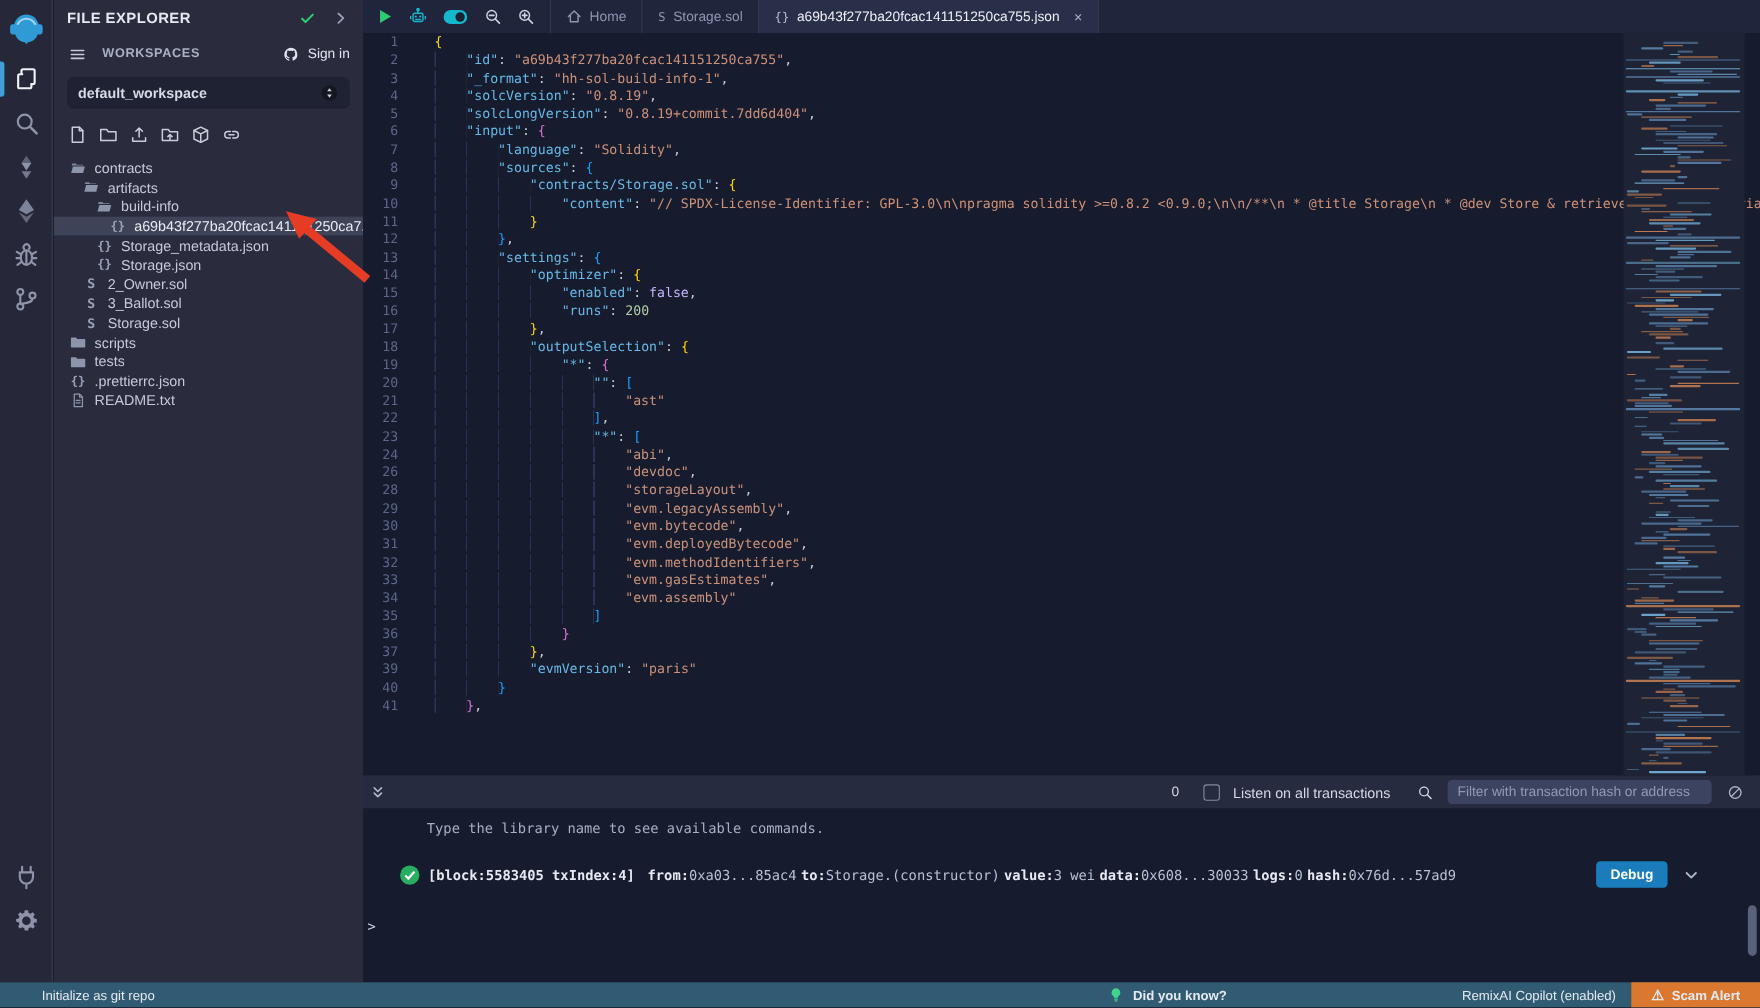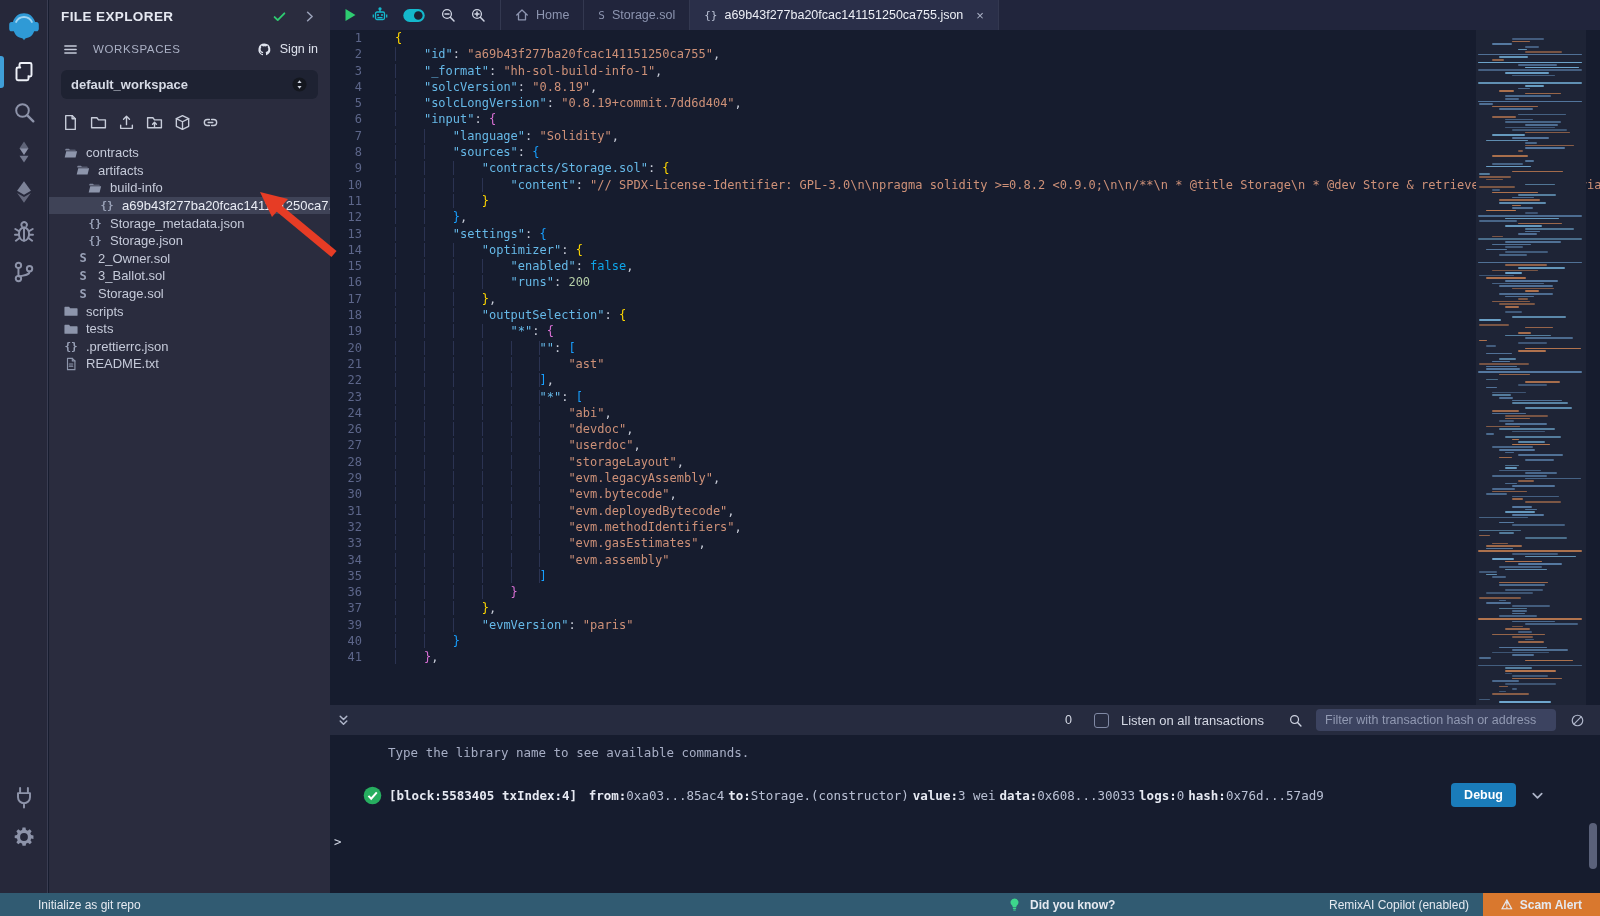--- a/index.html
+++ b/index.html
@@ -26,21 +26,21 @@
     background:#2a2c3e; color:#c5cad9; font-size:13px; }
   #fe-header { height:32px; display:flex; align-items:center; padding:0 12px; }
   #fe-title { font-weight:700; font-size:13.5px; letter-spacing:.4px; color:#e6e9f2; }
   #fe-header .spacer { flex:1; }
   .small-ic { width:18px; height:18px; display:flex; align-items:center; justify-content:center; }
   .small-ic svg { width:15px; height:15px; }
   #fe-check { color:#2ecc71; margin-right:12px; }
   #fe-chevron { color:#9aa1b8; }
   #ws-row { height:26px; display:flex; align-items:center; padding:0 12px; margin-top:4px; }
   #ws-burger { color:#c5cad9; margin-right:14px; }
-  #ws-label { font-size:11.5px; font-weight:400; letter-spacing:.6px; color:#aab0c4; }
+  #ws-label { font-size:11.5px; font-weight:700; letter-spacing:.6px; color:#aab0c4; }
   #ws-row .spacer { flex:1; }
   #signin { display:flex; align-items:center; gap:6px; color:#dfe3ee; cursor:pointer; font-size:12.5px; }
   #ws-select { margin:8px 12px 0 12px; height:29px; background:#1e2232; border-radius:6px;
     display:flex; align-items:center; padding:0 10px; color:#d7dbe6; font-size:13px;
     font-weight:700; cursor:pointer; }
   #ws-select .spacer { flex:1; }
   #fe-toolbar { display:flex; gap:9px; padding:14px 12px 8px 12px; color:#c8cdda; }
   .tb-ic { width:19px; height:19px; cursor:pointer; display:flex; align-items:center; justify-content:center; }
   .tb-ic svg { width:17px; height:17px; }
 
@@ -73,21 +73,21 @@
   .tab.active .t-ic { color:#b9c0d4; }
   .tab .t-close { margin-left:6px; color:#aeb5c9; font-size:13px; }
 
   #code-area { position:absolute; left:0; top:30px; right:0; bottom:0; overflow:hidden; }
   .cl { display:flex; height:16.3px; line-height:16.3px; font-family:"DejaVu Sans Mono",monospace;
     font-size:12px; white-space:pre; }
   .cl .num { flex:none; width:48px; text-align:right; padding-right:16px; color:#5d668a;
     user-select:none; }
   .cl .src { flex:none; padding-left:17px; }
   .src .k { color:#66b9e8; } .src .s { color:#ce9178; } .src .n { color:#b5cea8; }
-  .src .b { color:#0ea5e9; } .src .p { color:#c8ccd8; }
+  .src .b { color:#c4b5fd; } .src .p { color:#c8ccd8; }
   .src .ind { background-image:repeating-linear-gradient(90deg,#2b3352 0 1px,transparent 1px 4ch); }
 
   #minimap { position:absolute; top:0; bottom:0; right:14px; width:110px; background:#1e2436; z-index:3; }
   .mm-row { position:absolute; height:1.7px; border-radius:1px; }
 
   
   #terminal-header { position:absolute; left:330px; top:705px; width:1270px; height:30px;
     background:#262b3f; display:flex; align-items:center; color:#c8cdda; }
   #th-collapse { margin-left:4px; color:#aeb5c9; }
   #terminal-header .spacer { flex:1; }
@@ -444,21 +444,20 @@
           <div class="cl"><span class="num">16</span><span class="src"><span class="ind">                </span><span class="k">"runs"</span><span class="p">: </span><span class="n">200</span></span></div>
           <div class="cl"><span class="num">17</span><span class="src"><span class="ind">            </span><span style="color:#ffd700">}</span><span class="p">,</span></span></div>
           <div class="cl"><span class="num">18</span><span class="src"><span class="ind">            </span><span class="k">"outputSelection"</span><span class="p">: </span><span style="color:#ffd700">{</span></span></div>
           <div class="cl"><span class="num">19</span><span class="src"><span class="ind">                </span><span class="k">"*"</span><span class="p">: </span><span style="color:#da70d6">{</span></span></div>
           <div class="cl"><span class="num">20</span><span class="src"><span class="ind">                    </span><span class="k">""</span><span class="p">: </span><span style="color:#179fff">[</span></span></div>
           <div class="cl"><span class="num">21</span><span class="src"><span class="ind">                        </span><span class="s">"ast"</span></span></div>
           <div class="cl"><span class="num">22</span><span class="src"><span class="ind">                    </span><span style="color:#179fff">]</span><span class="p">,</span></span></div>
           <div class="cl"><span class="num">23</span><span class="src"><span class="ind">                    </span><span class="k">"*"</span><span class="p">: </span><span style="color:#179fff">[</span></span></div>
           <div class="cl"><span class="num">24</span><span class="src"><span class="ind">                        </span><span class="s">"abi"</span><span class="p">,</span></span></div>
           <div class="cl"><span class="num">26</span><span class="src"><span class="ind">                        </span><span class="s">"devdoc"</span><span class="p">,</span></span></div>
-          <div class="cl"><span class="num">27</span><span class="src"><span class="ind">                        </span><span class="s">"userdoc"</span><span class="p">,</span></span></div>
           <div class="cl"><span class="num">28</span><span class="src"><span class="ind">                        </span><span class="s">"storageLayout"</span><span class="p">,</span></span></div>
           <div class="cl"><span class="num">29</span><span class="src"><span class="ind">                        </span><span class="s">"evm.legacyAssembly"</span><span class="p">,</span></span></div>
           <div class="cl"><span class="num">30</span><span class="src"><span class="ind">                        </span><span class="s">"evm.bytecode"</span><span class="p">,</span></span></div>
           <div class="cl"><span class="num">31</span><span class="src"><span class="ind">                        </span><span class="s">"evm.deployedBytecode"</span><span class="p">,</span></span></div>
           <div class="cl"><span class="num">32</span><span class="src"><span class="ind">                        </span><span class="s">"evm.methodIdentifiers"</span><span class="p">,</span></span></div>
           <div class="cl"><span class="num">33</span><span class="src"><span class="ind">                        </span><span class="s">"evm.gasEstimates"</span><span class="p">,</span></span></div>
           <div class="cl"><span class="num">34</span><span class="src"><span class="ind">                        </span><span class="s">"evm.assembly"</span></span></div>
           <div class="cl"><span class="num">35</span><span class="src"><span class="ind">                    </span><span style="color:#179fff">]</span></span></div>
           <div class="cl"><span class="num">36</span><span class="src"><span class="ind">                </span><span style="color:#da70d6">}</span></span></div>
           <div class="cl"><span class="num">37</span><span class="src"><span class="ind">            </span><span style="color:#ffd700">}</span><span class="p">,</span></span></div>

